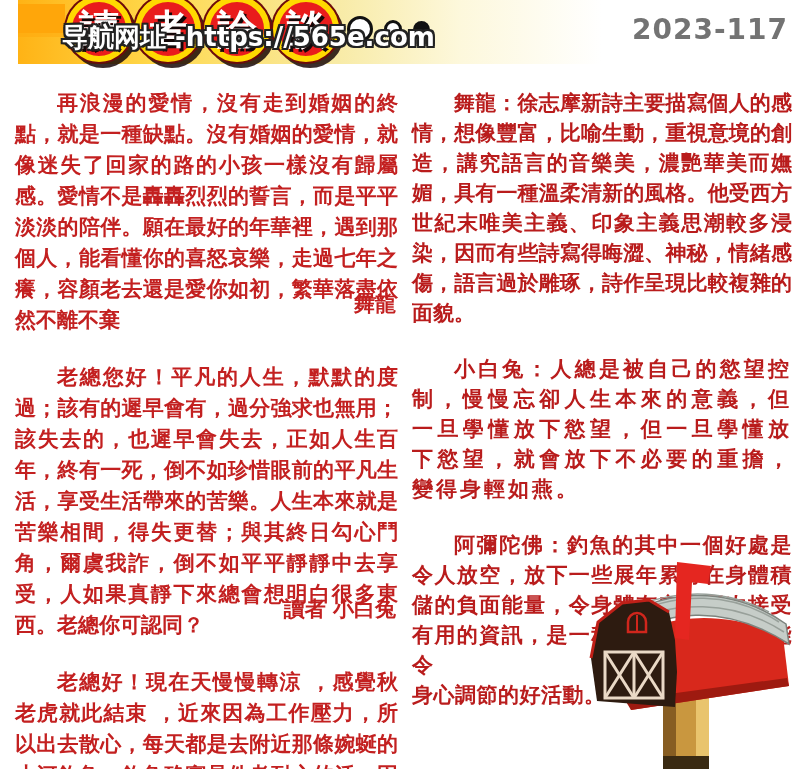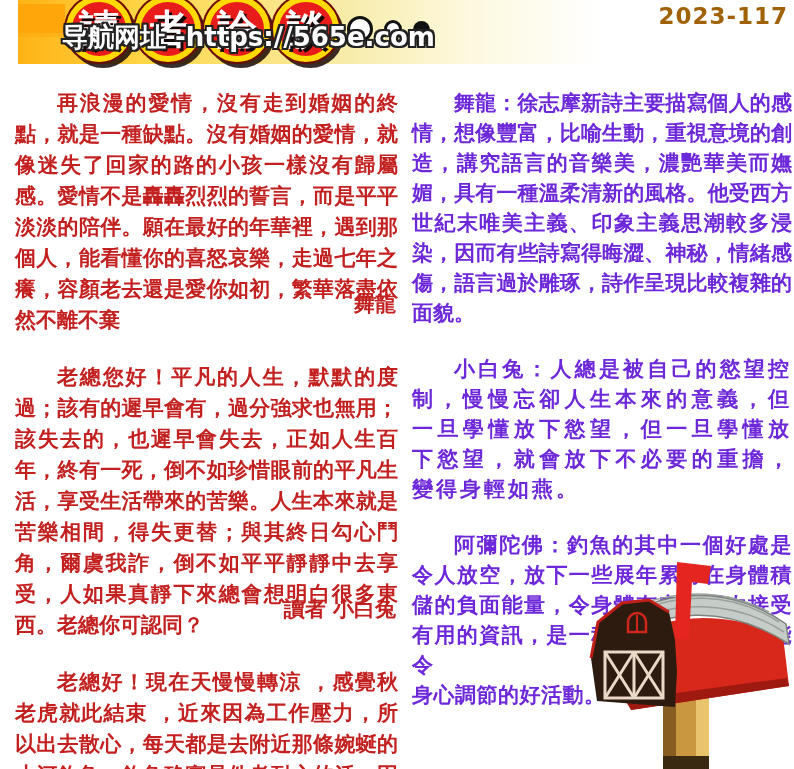--- a/index.html
+++ b/index.html
@@ -30,28 +30,28 @@
   .watermark{
     position:absolute;left:62px;top:20px;z-index:3;white-space:nowrap;
     font-size:26px;font-weight:bold;color:#ffffff;letter-spacing:0;
     text-shadow:-2px -2px 0 #222,2px -2px 0 #222,-2px 2px 0 #222,2px 2px 0 #222,0 -2px 0 #222,0 2px 0 #222,-2px 0 0 #222,2px 0 0 #222;
   }
   .dot{position:absolute;border-radius:50%;z-index:2;}
   .dot-large{left:347px;top:16px;width:20px;height:20px;background:#fff;border:3px solid #111;}
   .dot-medium{left:384px;top:20px;width:12px;height:12px;background:#fff;border:3px solid #111;}
   .dot-small{left:413px;top:21px;width:17px;height:17px;background:#111;}
   .issue-number{
-    position:absolute;right:6px;top:3px;z-index:2;
-    font-size:23px;font-weight:800;color:#a16207;letter-spacing:1px;
+    position:absolute;right:6px;top:13px;z-index:2;
+    font-size:28px;font-weight:800;color:#737373;letter-spacing:1px;
     font-family:"DejaVu Sans",sans-serif;
   }
   
   .col{position:absolute;top:72px;font-size:21px;text-align:justify;}
   .col-left{left:15px;width:383px;color:#c32020;line-height:31px;}
-  .col-right{left:412px;width:380px;color:#6d28d9;line-height:30px;}
+  .col-right{left:412px;width:380px;color:#b91c1c;line-height:30px;}
   .col p{margin:16px 0 26px;text-indent:2em;position:relative;font-weight:bold;}
   .sig{position:absolute;right:2px;bottom:16px;text-indent:0;white-space:nowrap;}
   .p-spaced{letter-spacing:3px;}
   .p-wrap{white-space:pre-line;letter-spacing:.5px;}
   
   .mailbox{position:absolute;left:565px;top:560px;width:225px;height:209px;z-index:1;}
 </style>
 </head>
 <body>
 

